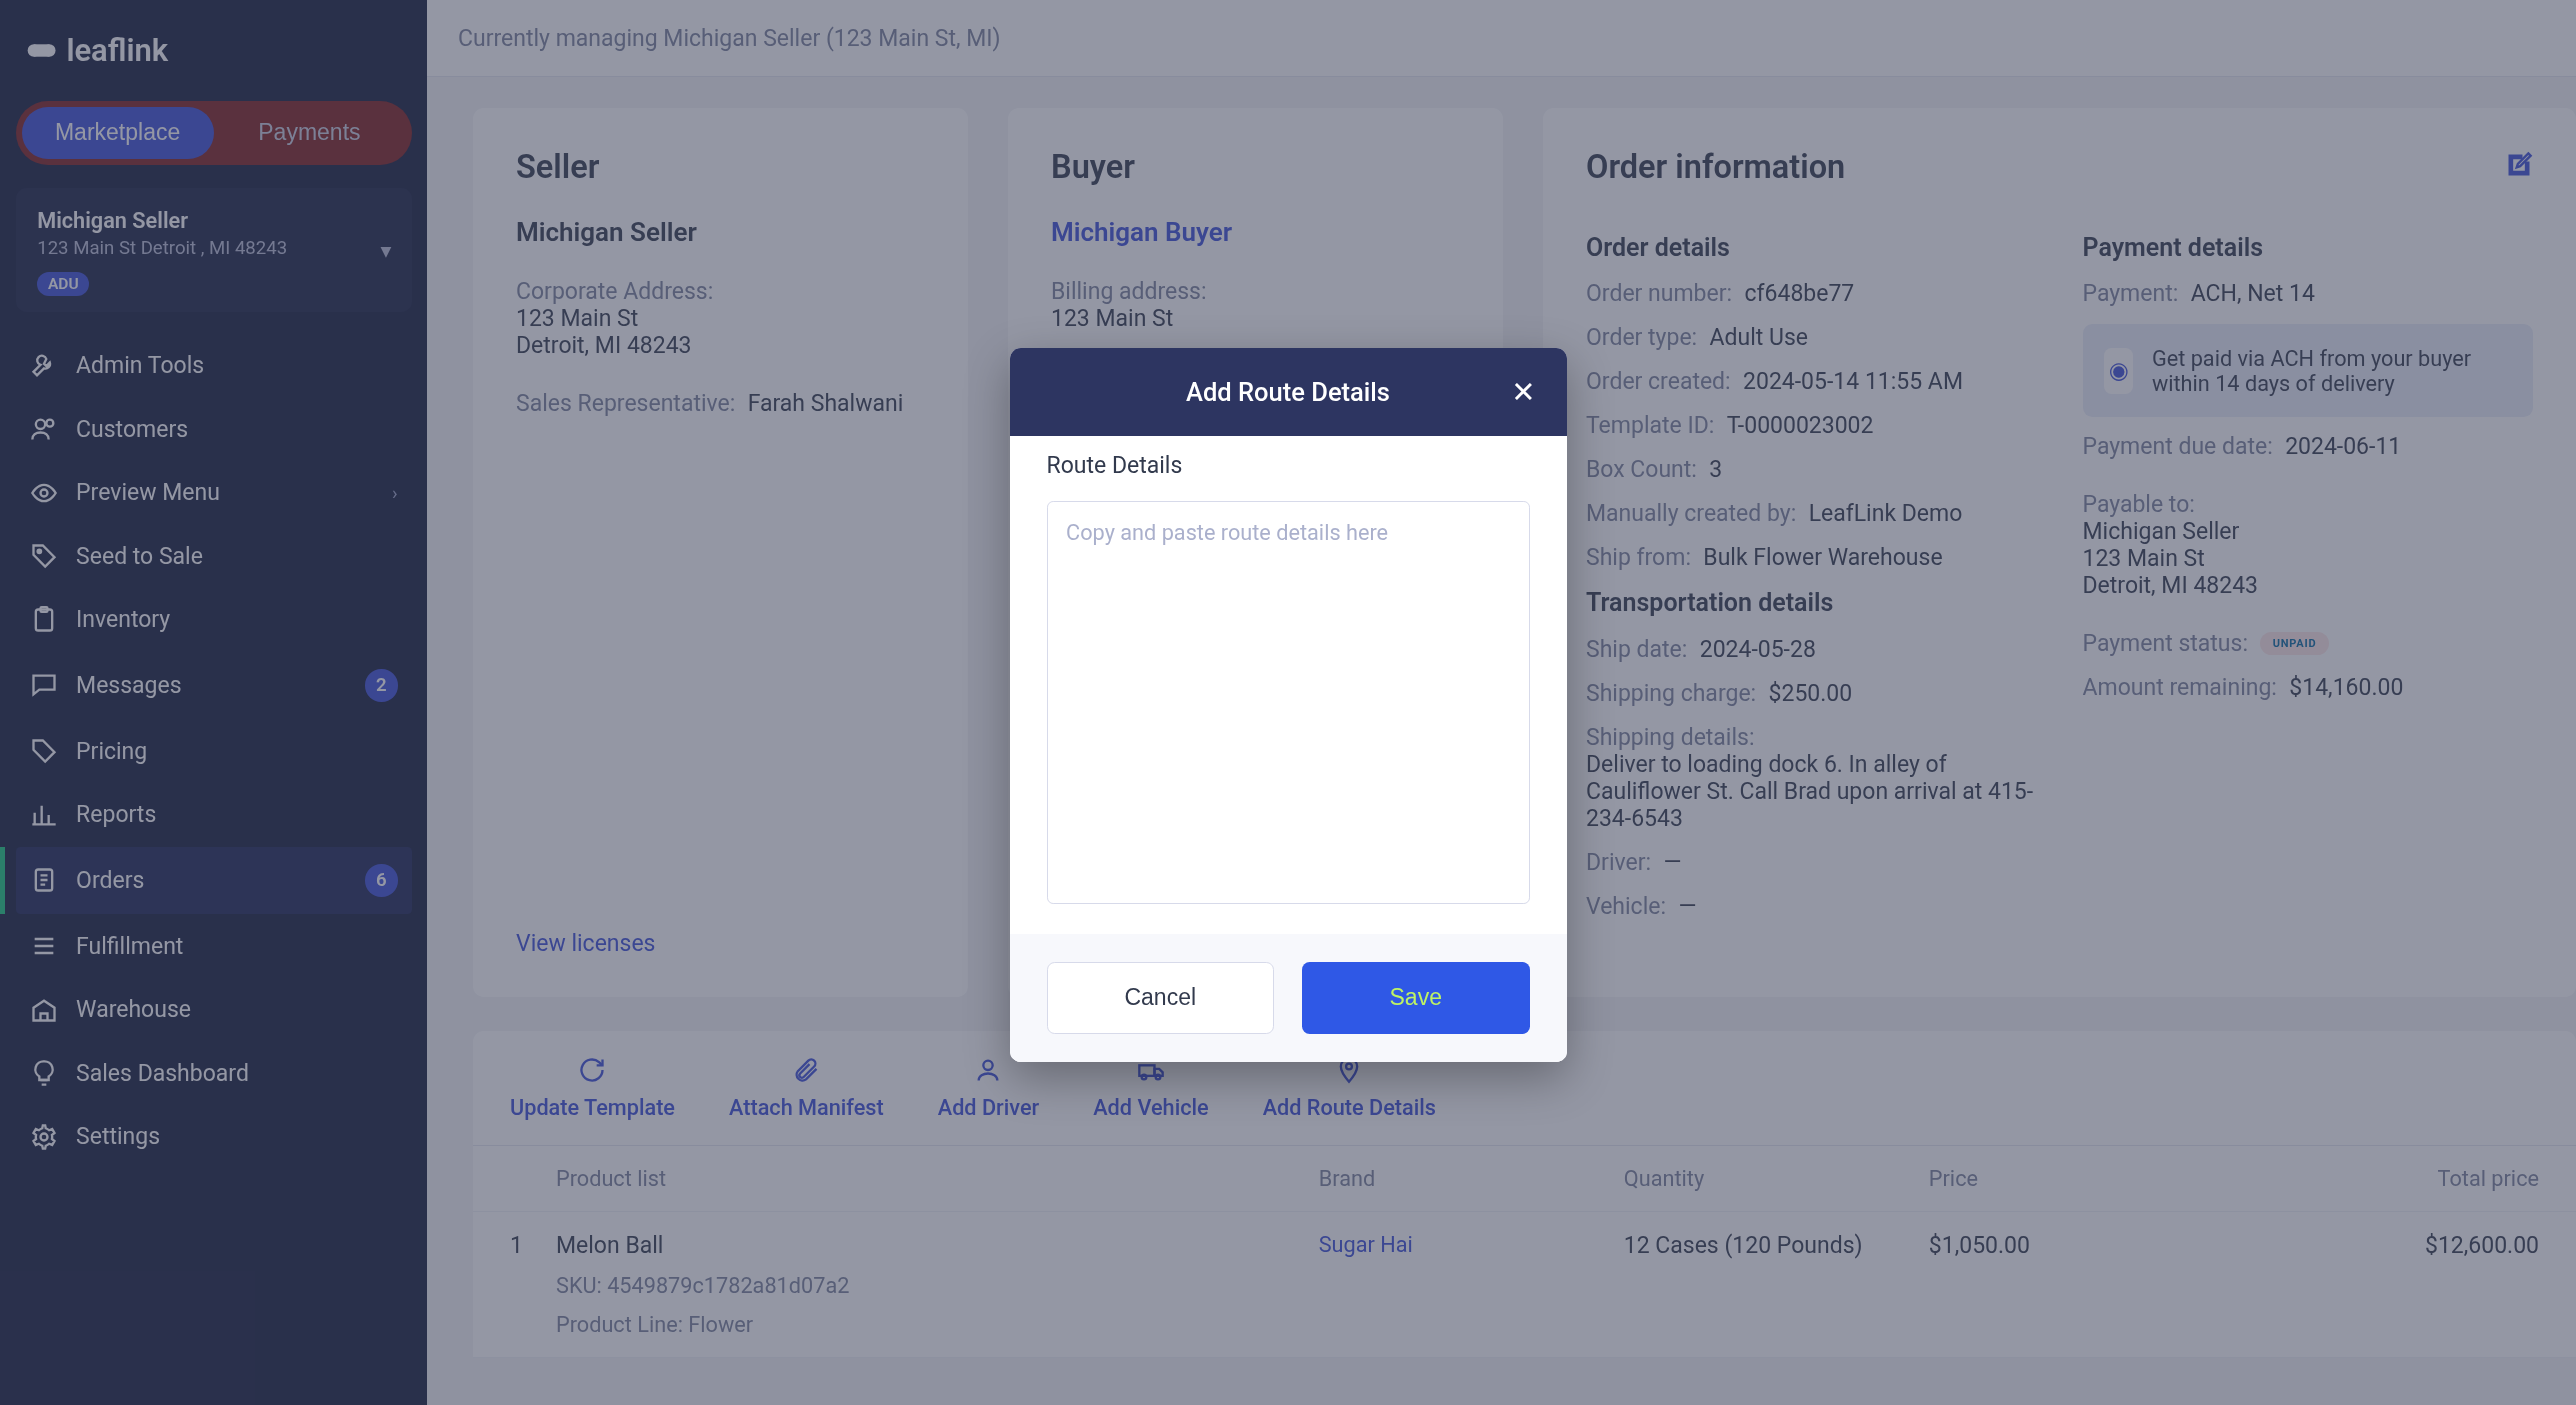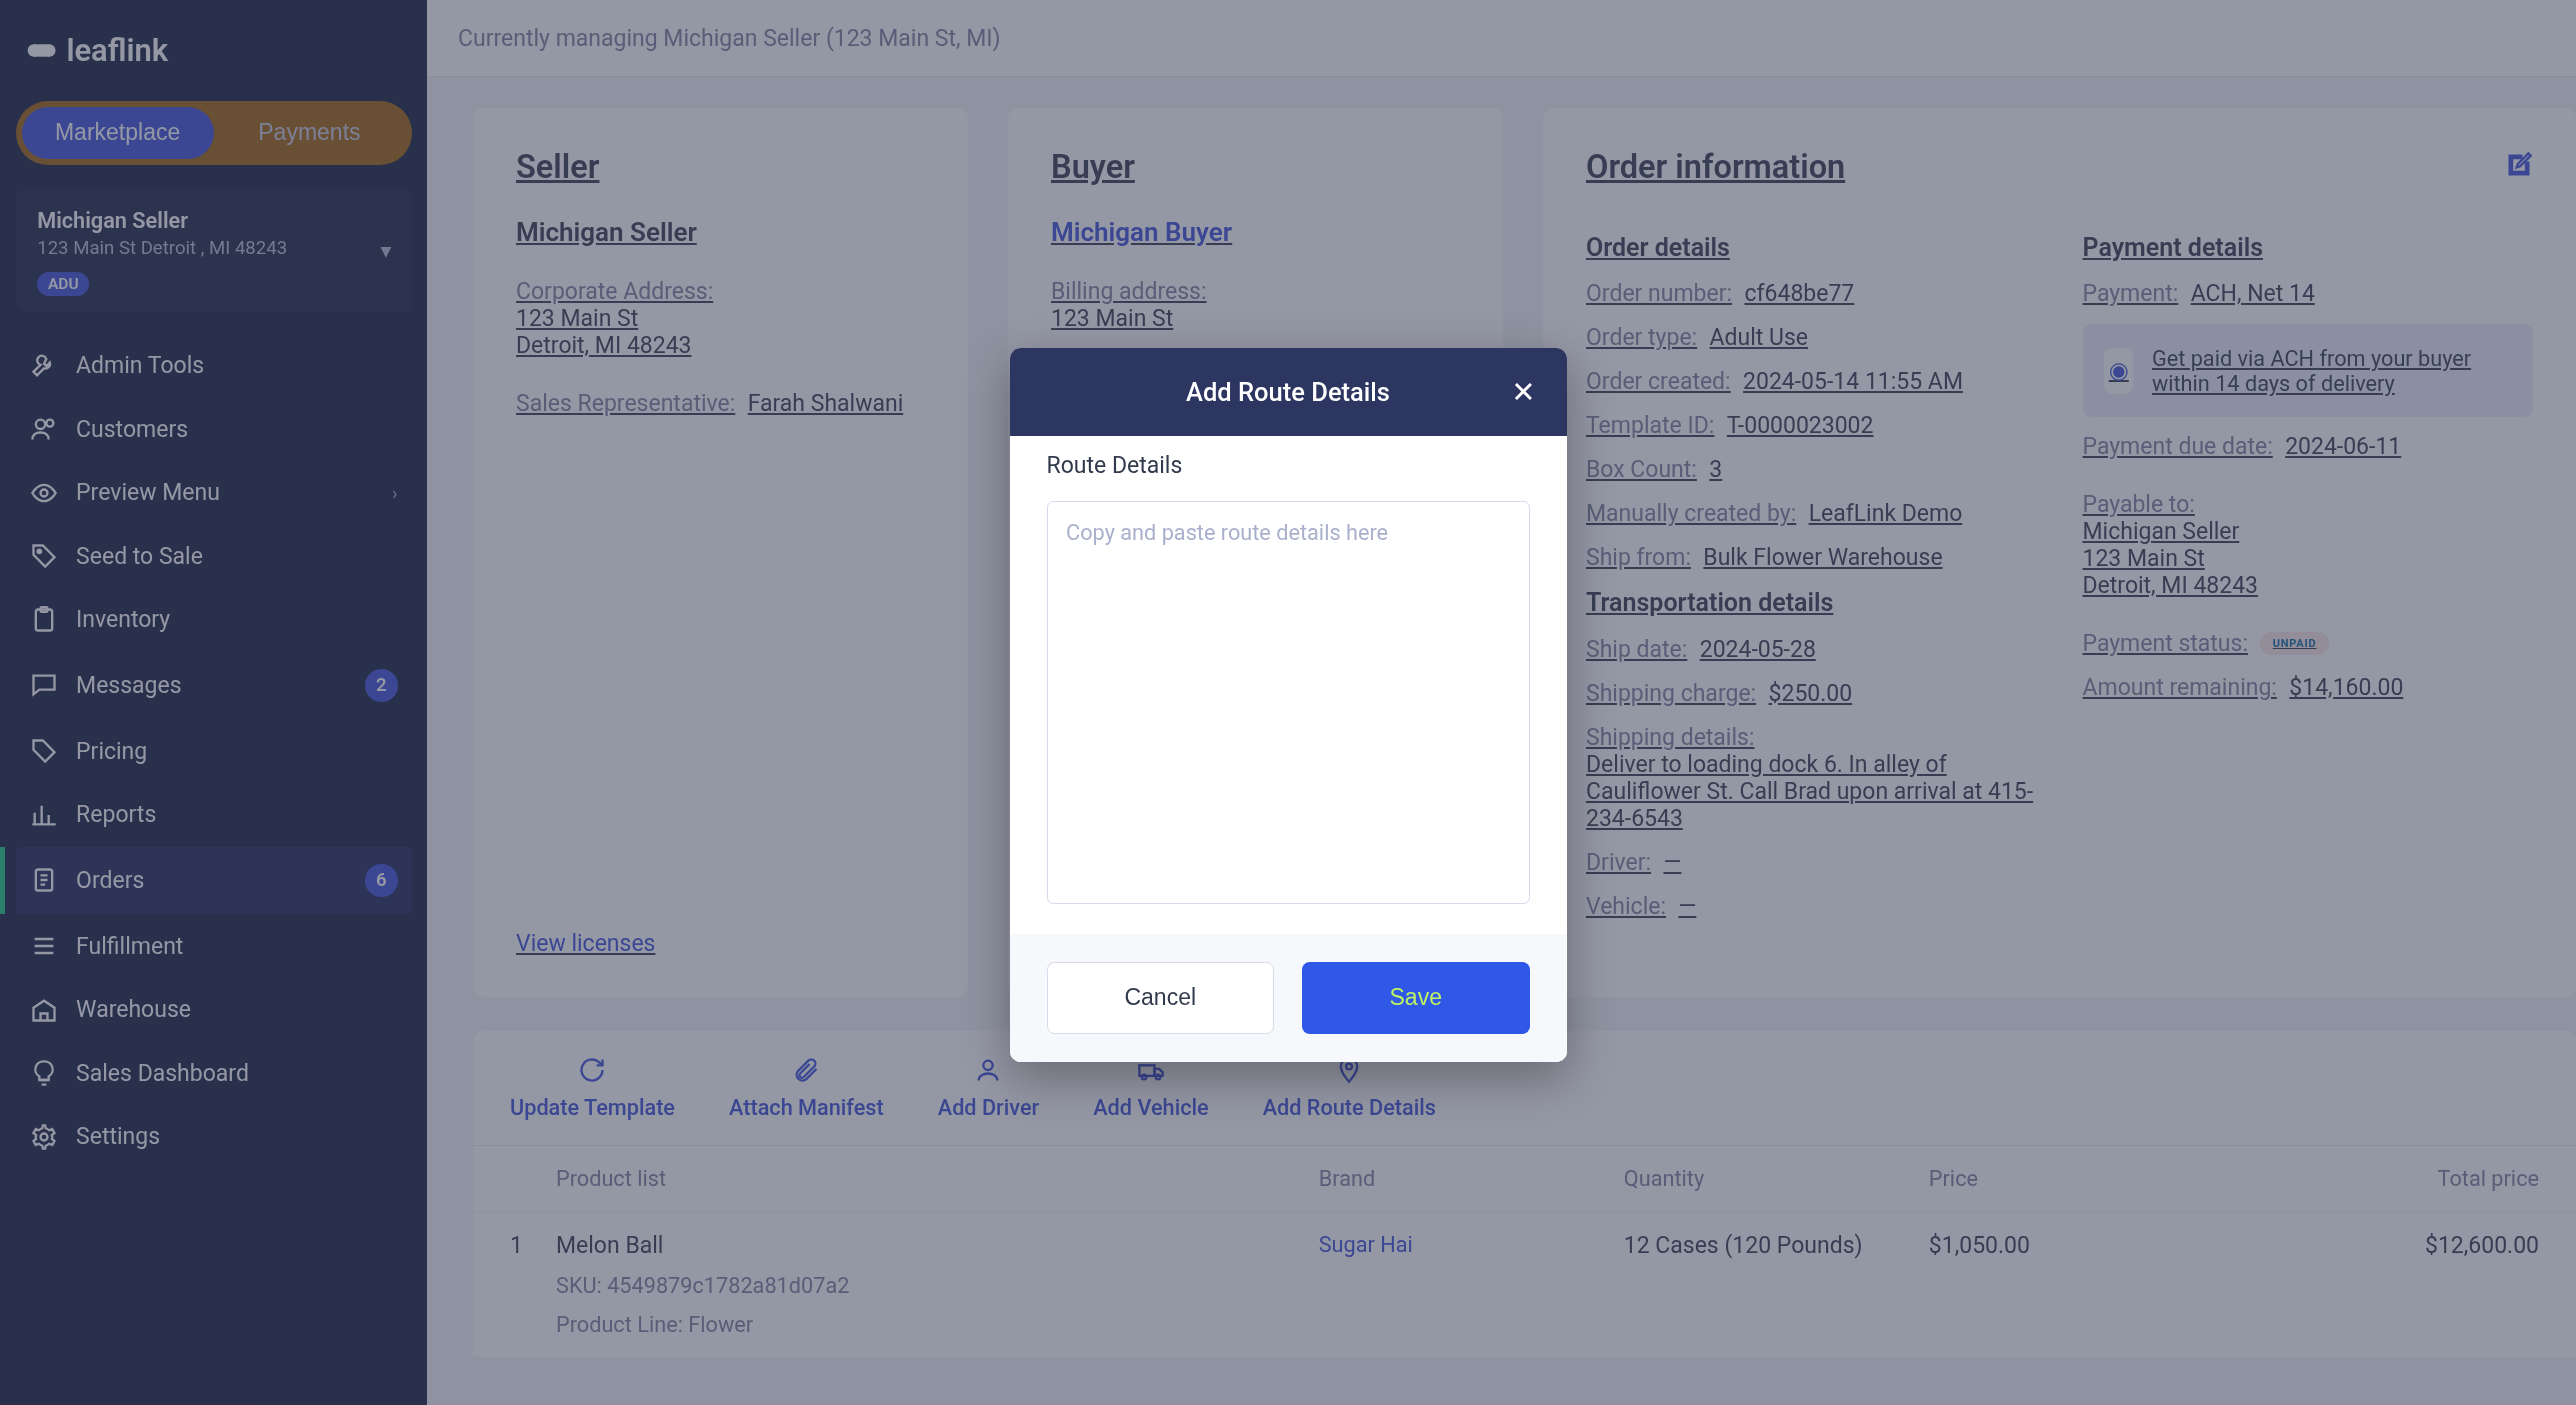--- a/index.html
+++ b/index.html
@@ -5,42 +5,42 @@
   * { box-sizing: border-box; margin: 0; padding: 0; }
   html, body { width: 100%; height: 100%; font-family: -apple-system, BlinkMacSystemFont, "Segoe UI", Roboto, sans-serif; font-size: 21.7px; color: #323a4d; }
   body { background: #f3f4f7; overflow: hidden; }
 
   .app { display: flex; width: 2576px; height: 1406px; position: relative; }
 
   
   .sidebar { width: 427px; background: #131b3b; color: #fff; display: flex; flex-direction: column; padding: 23px 15.5px; }
   .logo { display: flex; align-items: center; gap: 9.3px; padding: 7.7px 7.7px 31px 7.7px; }
   .logo svg { width: 186px; height: 39px; }
-  .seg { background: #a16207; border-radius: 7740px; display: flex; padding: 6.2px; margin-bottom: 23px; }
+  .seg { background: #7f1d1d; border-radius: 7740px; display: flex; padding: 6.2px; margin-bottom: 23px; }
   .seg button { flex: 1; border: none; background: transparent; color: #c9cde0; font-size: 23px; padding: 12.4px 0; border-radius: 7740px; cursor: pointer; font-weight: 500; }
   .seg button.active { background: #3b4ed8; color: #fff; }
   .org-card { background: #1a2244; border-radius: 10.8px; padding: 20px 21.7px 15.5px; margin-bottom: 23px; position: relative; }
   .org-card .name { font-size: 21.7px; font-weight: 600; color:#fff; }
   .org-card .addr { font-size: 18.6px; color: #b8bdd6; margin-top: 4.6px; }
   .org-card .badge { display: inline-block; background: #3b4ed8; color: #fff; font-size: 15.5px; padding: 3.1px 10.8px; border-radius: 7740px; margin-top: 12.4px; font-weight: 600; }
   .org-card .chev { position: absolute; right: 20px; top: 50%; transform: translateY(-50%); color: #b8bdd6; }
   .nav { display: flex; flex-direction: column; gap: 1.5px; }
   .nav-item { display: flex; align-items: center; gap: 18.6px; padding: 17px 14px; color: #fff; font-size: 23px; border-radius: 4.6px; cursor: pointer; position: relative; }
   .nav-item .chev-r { margin-left: auto; font-size: 18.6px; color: #9aa1c5; }
   .nav-item.active { background: #1b2554; }
   .nav-item.active::before { content: ""; position: absolute; left: -15.5px; top: 0; bottom: 0; width: 4.6px; background: #18c97f; }
   .nav-item .count { margin-left: auto; background: #3b4ed8; color: #fff; font-size: 18.6px; width: 32.5px; height: 32.5px; border-radius: 50%; display: flex; align-items: center; justify-content: center; font-weight: 600; }
   .nav-icon { width: 28px; height: 28px; flex: 0 0 28px; display: flex; align-items: center; justify-content: center; }
   .nav-icon svg { stroke: #fff; fill: none; }
 
   
   .main { flex: 1; display: flex; flex-direction: column; }
   .topbar { height: 77px; display: flex; align-items: center; padding: 0 31px; border-bottom: 1.5px solid #e5e7ef; background: #fff; color: #7a829c; font-size: 23px; gap: 15.5px; }
   .content { padding: 31px 0 0 46px; overflow: hidden; }
-  .columns { display: flex; gap: 40px; text-decoration: underline; }
+  .columns { display: flex; gap: 40px; }
   .card { background: #fff; border-radius: 10.8px; padding: 40px 43px; }
   .card.seller, .card.buyer { width: 495px; height: 889px; display: flex; flex-direction: column; }
   .card h2 { font-size: 32.5px; font-weight: 600; margin-bottom: 31px; }
   .card .company { font-size: 26px; font-weight: 600; margin-bottom: 31px; }
   .card .company.link { color: #3b4ed8; }
   .label { color: #7a829c; font-size: 23px; }
   .value { color: #323a4d; font-size: 23px; }
   .block { margin-bottom: 31px; }
   .view-licenses { margin-top: auto; color: #3b4ed8; font-size: 23px; cursor: pointer; }
   .card.orderinfo { flex: 1; min-width: 929px; height: 889px; display: flex; flex-direction: column; }

